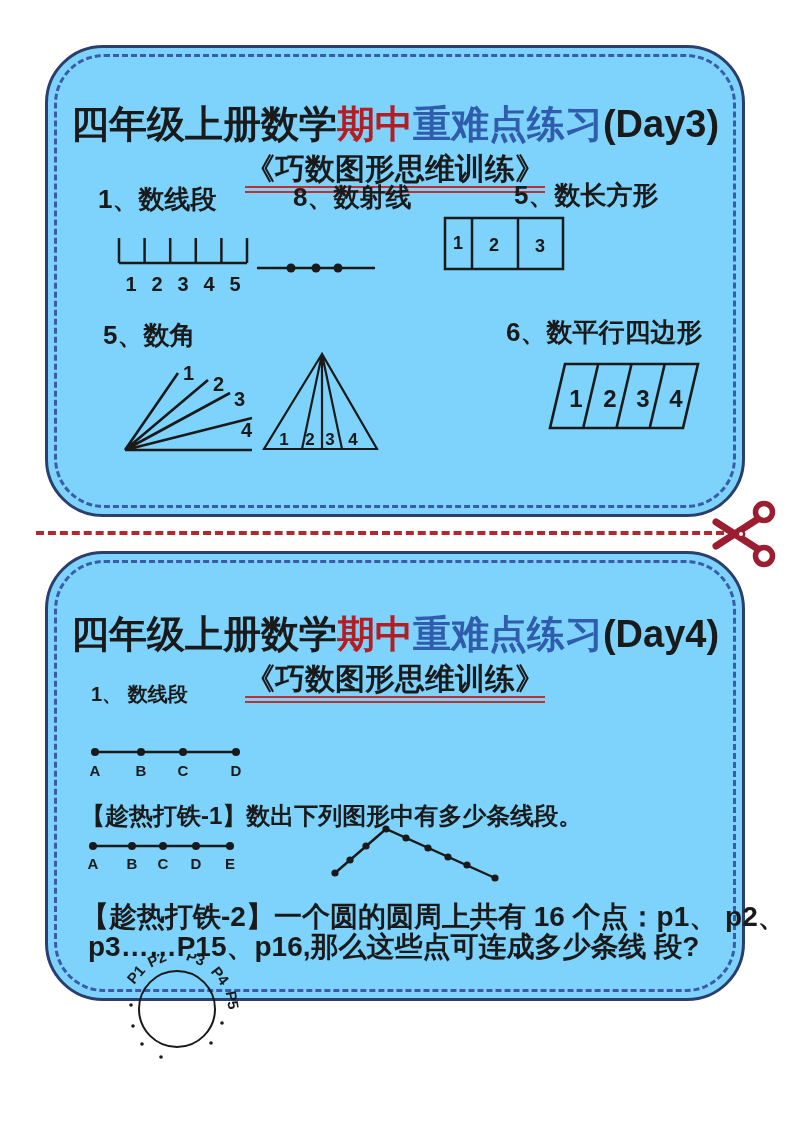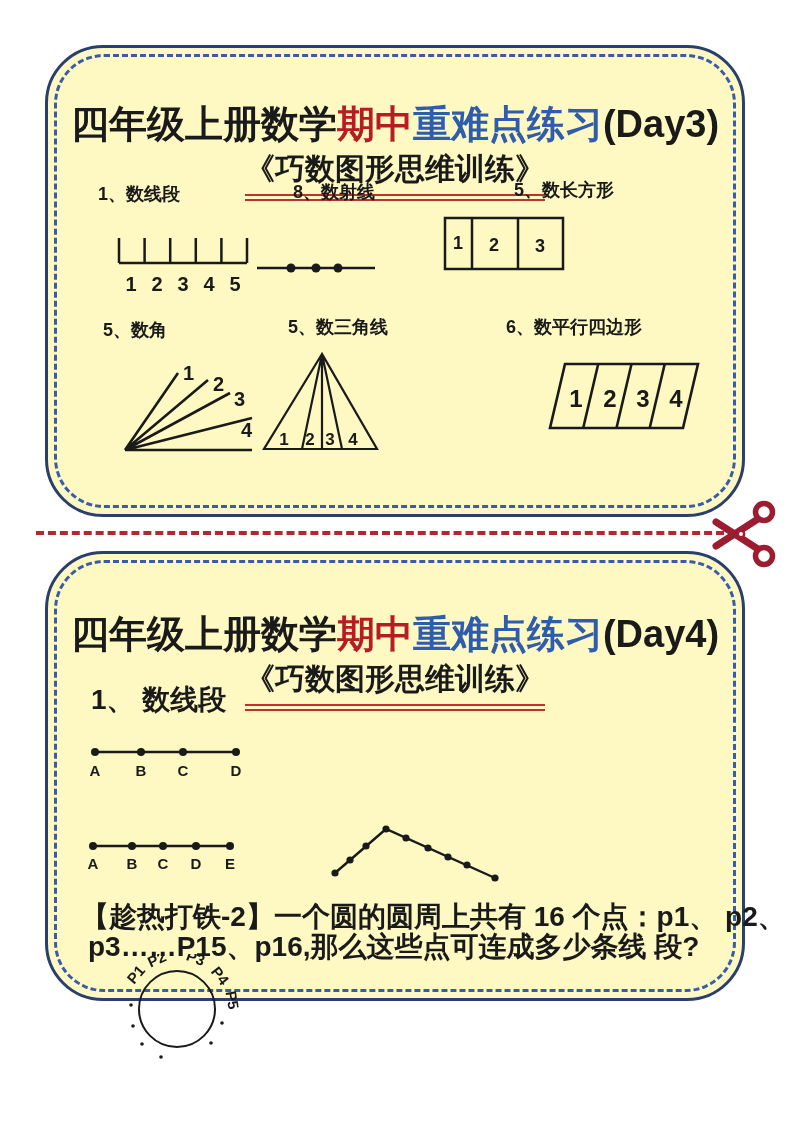--- a/index.html
+++ b/index.html
@@ -1,27 +1,27 @@
 <!DOCTYPE html>
 <html><head>
 <meta charset="utf-8">
 <style>
   html,body{margin:0;padding:0;background:#fff;}
   .page{position:relative;width:793px;height:1122px;background:#fff;overflow:hidden;
         font-family:"Liberation Sans","DejaVu Sans",sans-serif;color:#1a1a1a;}
-  .card{position:absolute;left:45px;width:700px;border:3px solid #2b3f6e;border-radius:58px;background:#fef9c3;box-sizing:border-box;}
+  .card{position:absolute;left:45px;width:700px;border:3px solid #2b3f6e;border-radius:58px;background:#7dd3fc;box-sizing:border-box;}
   .card-inner{position:absolute;left:6px;top:6px;right:6px;bottom:6px;border:3.5px dashed #3a5ca8;border-radius:50px;pointer-events:none;}
   #card-day3{top:45px;height:472px;}
   #card-day4{top:551px;height:450px;}
   .title{position:absolute;left:0;width:100%;text-align:center;font-size:38px;font-weight:900;white-space:nowrap;letter-spacing:0px;}
   .t-red{color:#b51d22;}
   .t-blue{color:#2f5cac;}
   .subtitle{position:absolute;left:0;width:100%;text-align:center;font-size:30px;font-weight:900;}
-  .subtitle span{border-bottom:7px double #c03030;padding-bottom:9px;}
-  .item-label{position:absolute;font-size:18px;font-weight:900;white-space:nowrap;}
+  .subtitle span{border-bottom:7px double #c03030;padding-bottom:1px;}
+  .item-label{position:absolute;font-size:26px;font-weight:900;white-space:nowrap;}
   .bodytext{position:absolute;font-size:23px;font-weight:800;white-space:nowrap;}
   .fig{position:absolute;}
   svg text{font-family:"Liberation Sans","DejaVu Sans",sans-serif;font-weight:700;fill:#1a1a1a;}
   .cutline{position:absolute;left:36px;top:531px;width:688px;border-top:4px dashed #b3282d;}
   .scissors{position:absolute;left:708px;top:499px;}
 </style>
 </head>
 <body>
 
 <div class="page">
@@ -33,21 +33,20 @@
       <span class="t-black">四年级上册数学</span><span class="t-red">期中</span><span class="t-blue">重难点练习</span><span class="t-black">(Day3)</span>
     </h1>
     <h2 class="subtitle" style="top:76px;">
       <span>《巧数图形思维训练》</span>
     </h2>
 
     <div class="item-label" style="left:50px;top:134px;">1、数线段</div>
     <div class="item-label" style="left:245px;top:132px;">8、数射线</div>
     <div class="item-label" style="left:466px;top:130px;">5、数长方形</div>
     <div class="item-label" style="left:55px;top:270px;">5、数角</div>
-    <div class="item-label" style="left:240px;top:267px;">5、数三角线</div>
     <div class="item-label" style="left:458px;top:267px;">6、数平行四边形</div>
 
     <svg class="fig" style="left:63px;top:177px;" width="142" height="72" viewBox="0 0 142 72">
       <path d="M8,38 H136 M8,38 V13 M33.6,38 V13 M59.2,38 V13 M84.8,38 V13 M110.4,38 V13 M136,38 V13" stroke="#1a1a1a" stroke-width="2.5" fill="none"></path>
       <text x="20" y="66" font-size="20" text-anchor="middle">1</text>
       <text x="46" y="66" font-size="20" text-anchor="middle">2</text>
       <text x="72" y="66" font-size="20" text-anchor="middle">3</text>
       <text x="98" y="66" font-size="20" text-anchor="middle">4</text>
       <text x="124" y="66" font-size="20" text-anchor="middle">5</text>
     </svg>
@@ -108,34 +107,35 @@
   <section class="card" id="card-day4">
     <div class="card-inner"></div>
 
     <h1 class="title" style="top:30px;">
       <span class="t-black">四年级上册数学</span><span class="t-red">期中</span><span class="t-blue">重难点练习</span><span class="t-black">(Day4)</span>
     </h1>
     <h2 class="subtitle" style="top:80px;">
       <span>《巧数图形思维训练》</span>
     </h2>
 
-    <div class="bodytext" style="left:43px;top:127px;font-size:28px;">1、 数线段</div>
+    <div class="bodytext" style="left:43px;top:127px;font-size:20px;">1、 数线段</div>
 
     <svg class="fig" style="left:40px;top:184px;" width="162" height="44" viewBox="0 0 162 44">
       <line x1="7" y1="14" x2="148" y2="14" stroke="#1a1a1a" stroke-width="2.4"></line>
       <circle cx="7" cy="14" r="4" fill="#1a1a1a"></circle>
       <circle cx="53" cy="14" r="4" fill="#1a1a1a"></circle>
       <circle cx="95" cy="14" r="4" fill="#1a1a1a"></circle>
       <circle cx="148" cy="14" r="4" fill="#1a1a1a"></circle>
       <text x="7" y="38" font-size="15" text-anchor="middle">A</text>
       <text x="53" y="38" font-size="15" text-anchor="middle">B</text>
       <text x="95" y="38" font-size="15" text-anchor="middle">C</text>
       <text x="148" y="38" font-size="15" text-anchor="middle">D</text>
     </svg>
 
+    <div class="bodytext" style="left:33px;top:246px;font-size:24px;">【趁热打铁-1】数出下列图形中有多少条线段。</div>
 
     <svg class="fig" style="left:40px;top:279px;" width="152" height="42" viewBox="0 0 152 42">
       <line x1="5" y1="13" x2="142" y2="13" stroke="#1a1a1a" stroke-width="2.4"></line>
       <circle cx="5" cy="13" r="4" fill="#1a1a1a"></circle>
       <circle cx="44" cy="13" r="4" fill="#1a1a1a"></circle>
       <circle cx="75" cy="13" r="4" fill="#1a1a1a"></circle>
       <circle cx="108" cy="13" r="4" fill="#1a1a1a"></circle>
       <circle cx="142" cy="13" r="4" fill="#1a1a1a"></circle>
       <text x="5" y="36" font-size="15" text-anchor="middle">A</text>
       <text x="44" y="36" font-size="15" text-anchor="middle">B</text>

